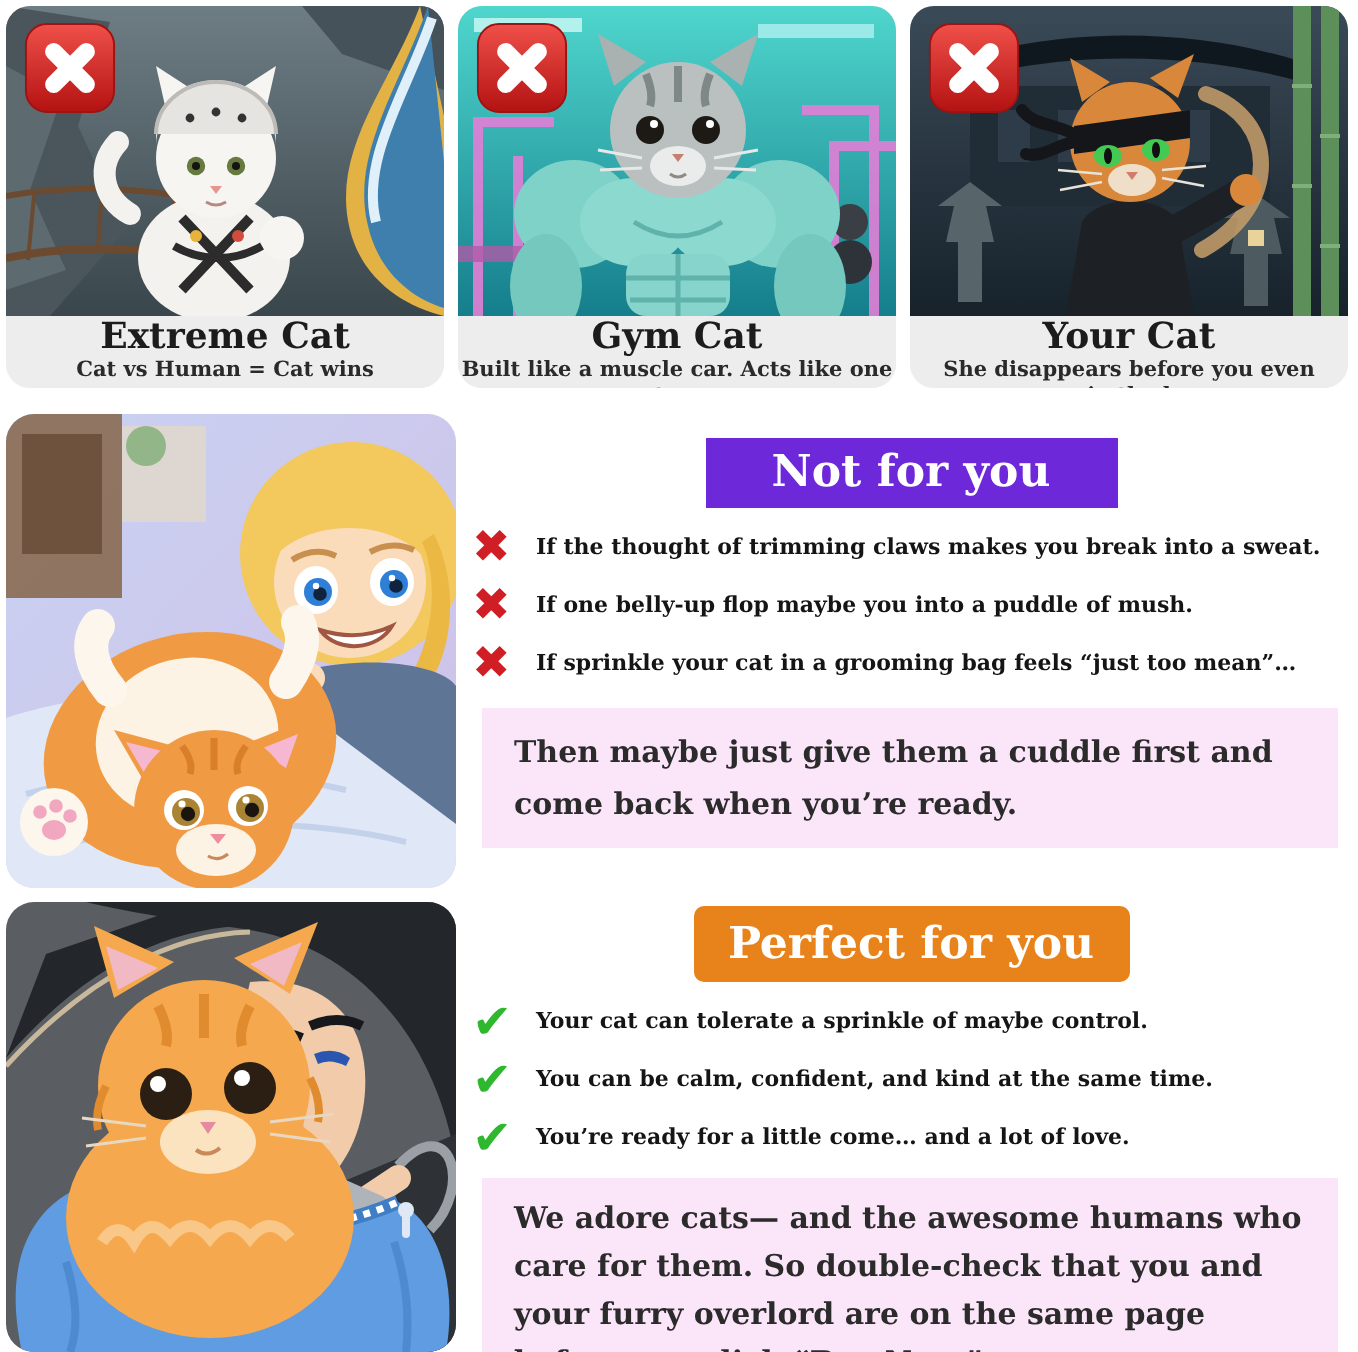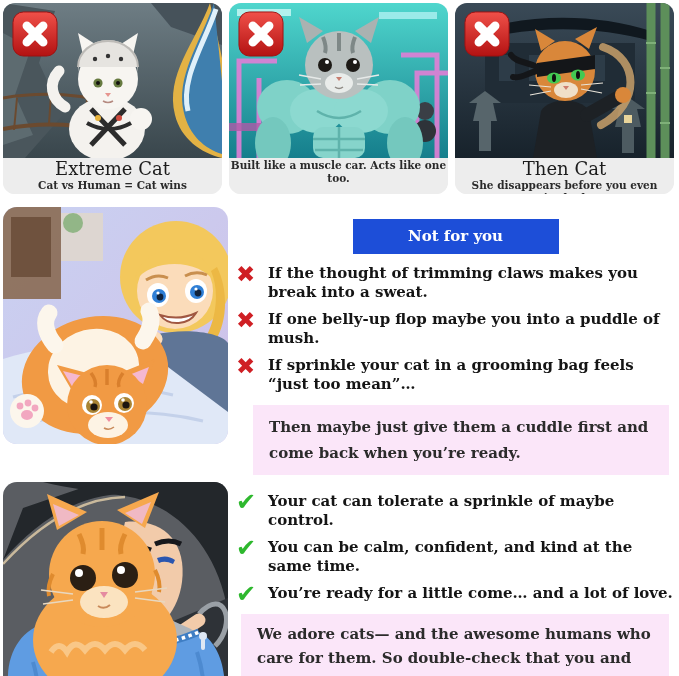--- a/index.html
+++ b/index.html
@@ -7,45 +7,45 @@
     position:relative;width:679px;height:676px;background:#ffffff;overflow:hidden;
     font-family:"DejaVu Serif","Liberation Serif",serif;color:#171717;
   }
   
   .top-row{display:flex;gap:7px;padding:3px 3px 0 3px;}
   .card{width:219px;height:191px;border-radius:12px;overflow:hidden;position:relative;background:#ededed;flex:none;}
   .card-img{width:100%;height:155px;display:block;}
   .card-img svg{display:block;width:100%;height:100%;}
   .badge{position:absolute;top:8px;left:9px;width:46px;height:46px;}
   .caption{height:36px;background:#ededed;text-align:center;padding-top:1px;}
-  .card-title{font-size:18px;font-weight:normal;line-height:20px;color:#1c1c1c;}
+  .card-title{font-size:18px;font-weight:bold;line-height:20px;color:#1c1c1c;}
   .card-sub{font-size:10.5px;font-weight:bold;line-height:13px;color:#2a2a2a;}
   
   .row{display:flex;}
   .row.mid{margin-top:13px;}
   .row.bot{margin-top:7px;}
   .side-img{flex:none;margin-left:3px;border-radius:14px;overflow:hidden;}
   .side-img.mid{width:225px;height:237px;}
   .side-img.bot{width:225px;height:225px;}
   .side-img svg{display:block;width:100%;height:100%;}
   .content{flex:1;padding:0 4px 0 8px;min-width:0;}
   
   .sec-header{color:#ffffff;font-weight:bold;text-align:center;margin:0 auto;}
-  .sec-header.gray{width:206px;height:35px;line-height:35px;font-size:15px;background:#1d4ed8;margin-top:12px;}
+  .sec-header.gray{width:206px;height:35px;line-height:35px;font-size:22px;background:#6d28d9;margin-top:12px;}
   .sec-header.orange{width:218px;height:38px;line-height:38px;font-size:22px;background:#e8821b;border-radius:5px;margin-top:2px;}
   
   .bullets{margin-top:10px;}
   .bullet{display:flex;align-items:flex-start;margin:0 0 8px 0;}
   .bullet-icon{flex:none;width:32px;font-family:"DejaVu Sans","Liberation Sans",sans-serif;font-weight:bold;}
   .bullet-icon.x{color:#cf1f24;font-size:23px;line-height:21px;}
   .bullet-icon.check{color:#2eb82e;font-size:24px;line-height:21px;}
-  .bullet-text{font-size:15px;font-weight:bold;line-height:19px;color:#151515;}
+  .bullet-text{font-size:11px;font-weight:bold;line-height:19px;color:#151515;}
   
   .note{background:#fbe6f9;font-size:15px;font-weight:bold;color:#2b2b2b;}
-  .note.mid{margin:11px 6px 0 17px;padding:9px 16px;line-height:26px;}
+  .note.mid{margin:11px 6px 0 5px;padding:9px 16px;line-height:26px;}
   .note.bot{margin:9px 6px 0 5px;padding:8px 16px;line-height:24px;}
 </style>
 </head>
 <body>
 
 <div class="canvas">
 
   <svg width="0" height="0" style="position:absolute" aria-hidden="true">
     <defs>
       <linearGradient id="badgeg" x1="0" y1="0" x2="0" y2="1">
@@ -166,20 +166,21 @@
           </g>
         </svg>
       </div>
       <span class="badge">
         <svg viewBox="0 0 48 48">
             <rect x="1" y="1" width="46" height="46" rx="11" fill="url(#badgeg)" stroke="#9d1212"></rect>
             <path d="M15.5 15.5 L32.5 32.5 M32.5 15.5 L15.5 32.5" stroke="#ffffff" stroke-width="9" stroke-linecap="round"></path>
           </svg>
       </span>
       <div class="caption">
+        <div class="card-title">Gym Cat</div>
         <div class="card-sub">Built like a muscle car. Acts like one too.</div>
       </div>
     </div>
 
     <div class="card">
       <div class="card-img">
         <svg viewBox="0 0 219 155" preserveAspectRatio="none">
           <rect width="219" height="155" fill="url(#ninjag)"></rect>
           <path d="M16 30 C70 10 140 10 196 28 L196 38 C140 22 70 22 16 40 Z" fill="#10181f"></path>
           <rect x="30" y="40" width="150" height="60" fill="#202c36"></rect>
@@ -232,21 +233,21 @@
           </g>
         </svg>
       </div>
       <span class="badge">
         <svg viewBox="0 0 48 48">
             <rect x="1" y="1" width="46" height="46" rx="11" fill="url(#badgeg)" stroke="#9d1212"></rect>
             <path d="M15.5 15.5 L32.5 32.5 M32.5 15.5 L15.5 32.5" stroke="#ffffff" stroke-width="9" stroke-linecap="round"></path>
           </svg>
       </span>
       <div class="caption">
-        <div class="card-title">Then Cat</div>
+        <div class="card-title">Your Cat</div>
         <div class="card-sub">She disappears before you even unzip the bag.</div>
       </div>
     </div>
   </div>
 
   <div class="row mid">
     <div class="side-img mid">
       <svg viewBox="0 0 225 237" preserveAspectRatio="none">
         <rect width="225" height="237" fill="url(#bedg)"></rect>
         <rect x="0" y="0" width="58" height="92" fill="#8a6a52" opacity="0.9"></rect>
@@ -374,20 +375,21 @@
         <g stroke="#e8d8c0" stroke-width="1.6">
           <line x1="70" y1="112" x2="38" y2="108"></line>
             <line x1="70" y1="118" x2="40" y2="122"></line>
           <line x1="132" y1="110" x2="164" y2="106"></line>
             <line x1="132" y1="116" x2="162" y2="120"></line>
         </g>
         <path d="M48 170 Q56 158 64 170 Q72 156 82 168 Q92 156 102 168 Q112 156 122 168 Q132 156 142 168" stroke="#f9c787" stroke-width="6" fill="none"></path>
       </svg>
     </div>
     <div class="content">
+      <div class="sec-header orange">Perfect for you</div>
       <div class="bullets">
         <div class="bullet">
           <span class="bullet-icon check">✔</span>
           <span class="bullet-text">Your cat can tolerate a sprinkle of maybe control.</span>
         </div>
         <div class="bullet">
           <span class="bullet-icon check">✔</span>
           <span class="bullet-text">You can be calm, confident, and kind at the same time.</span>
         </div>
         <div class="bullet">

